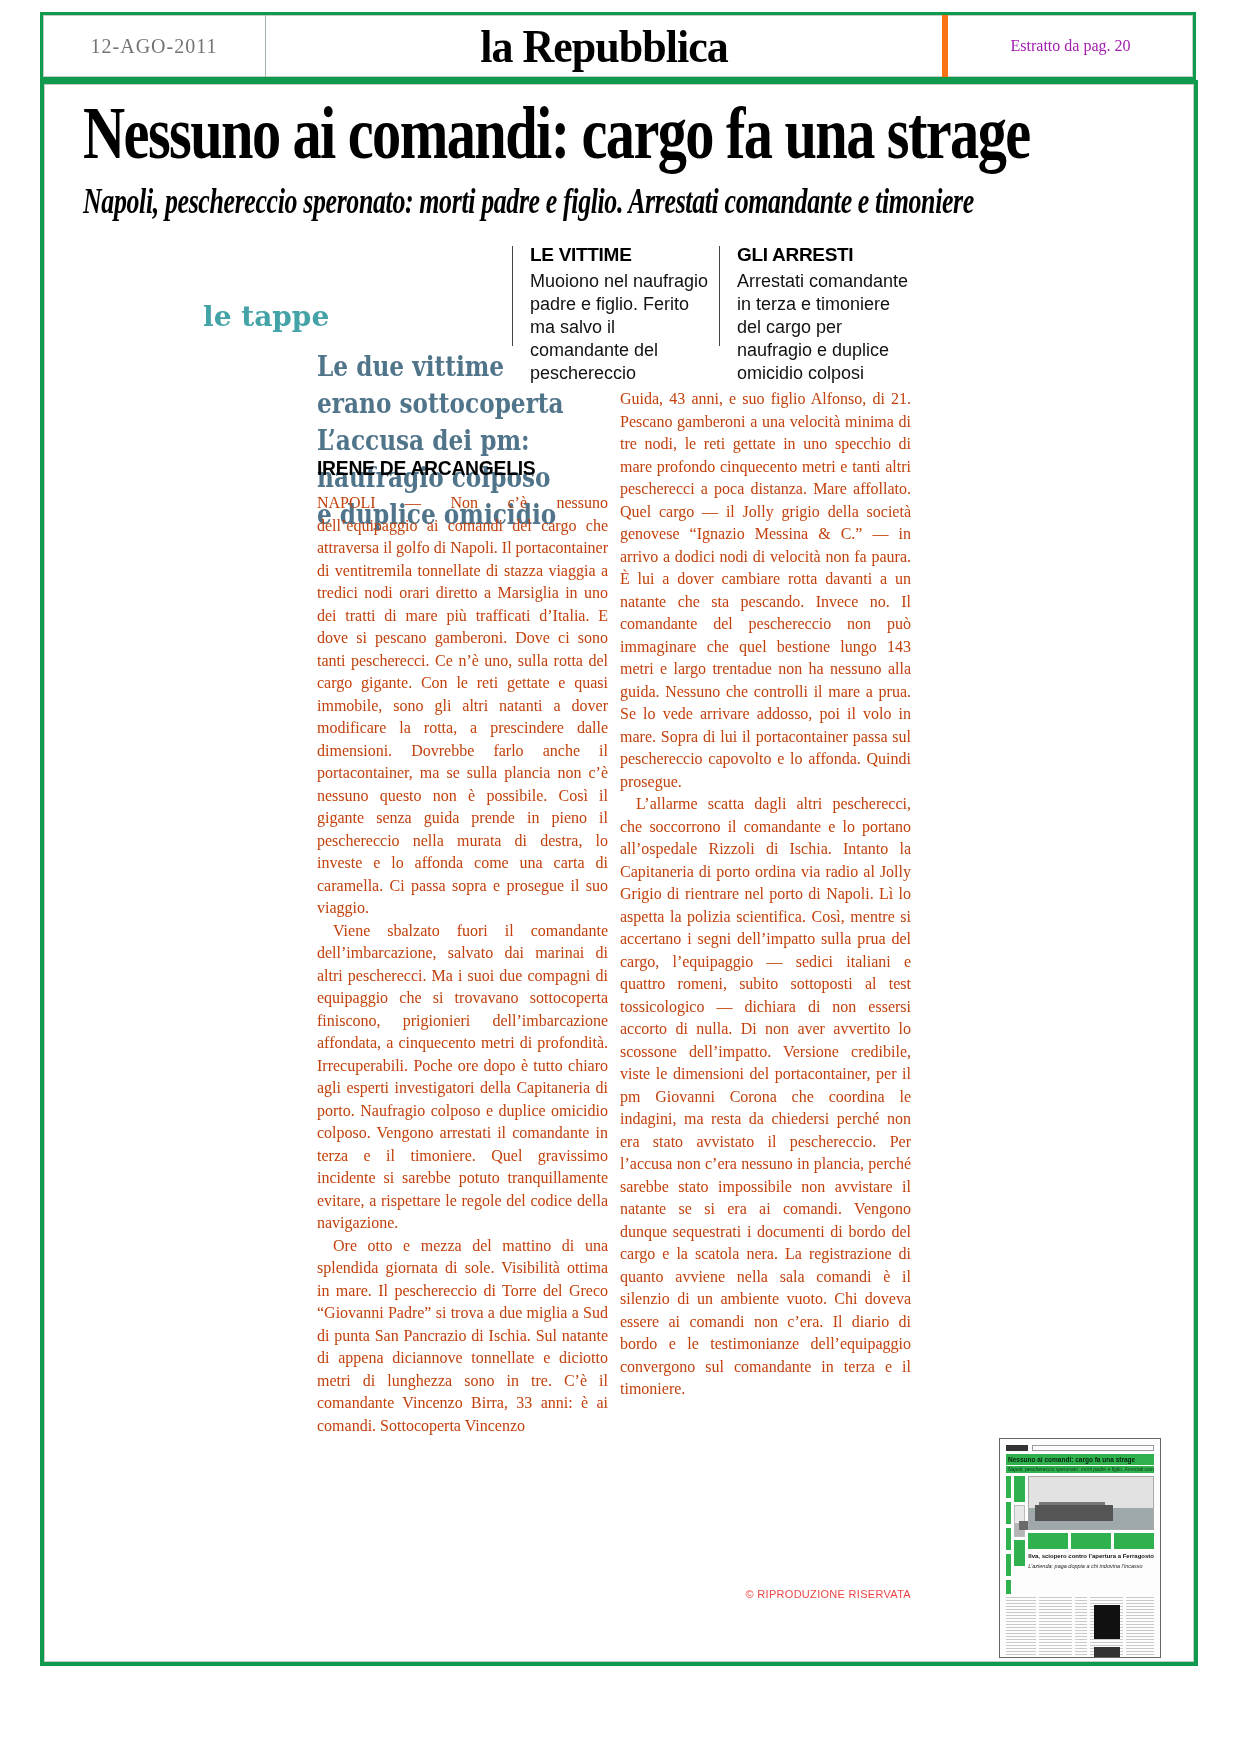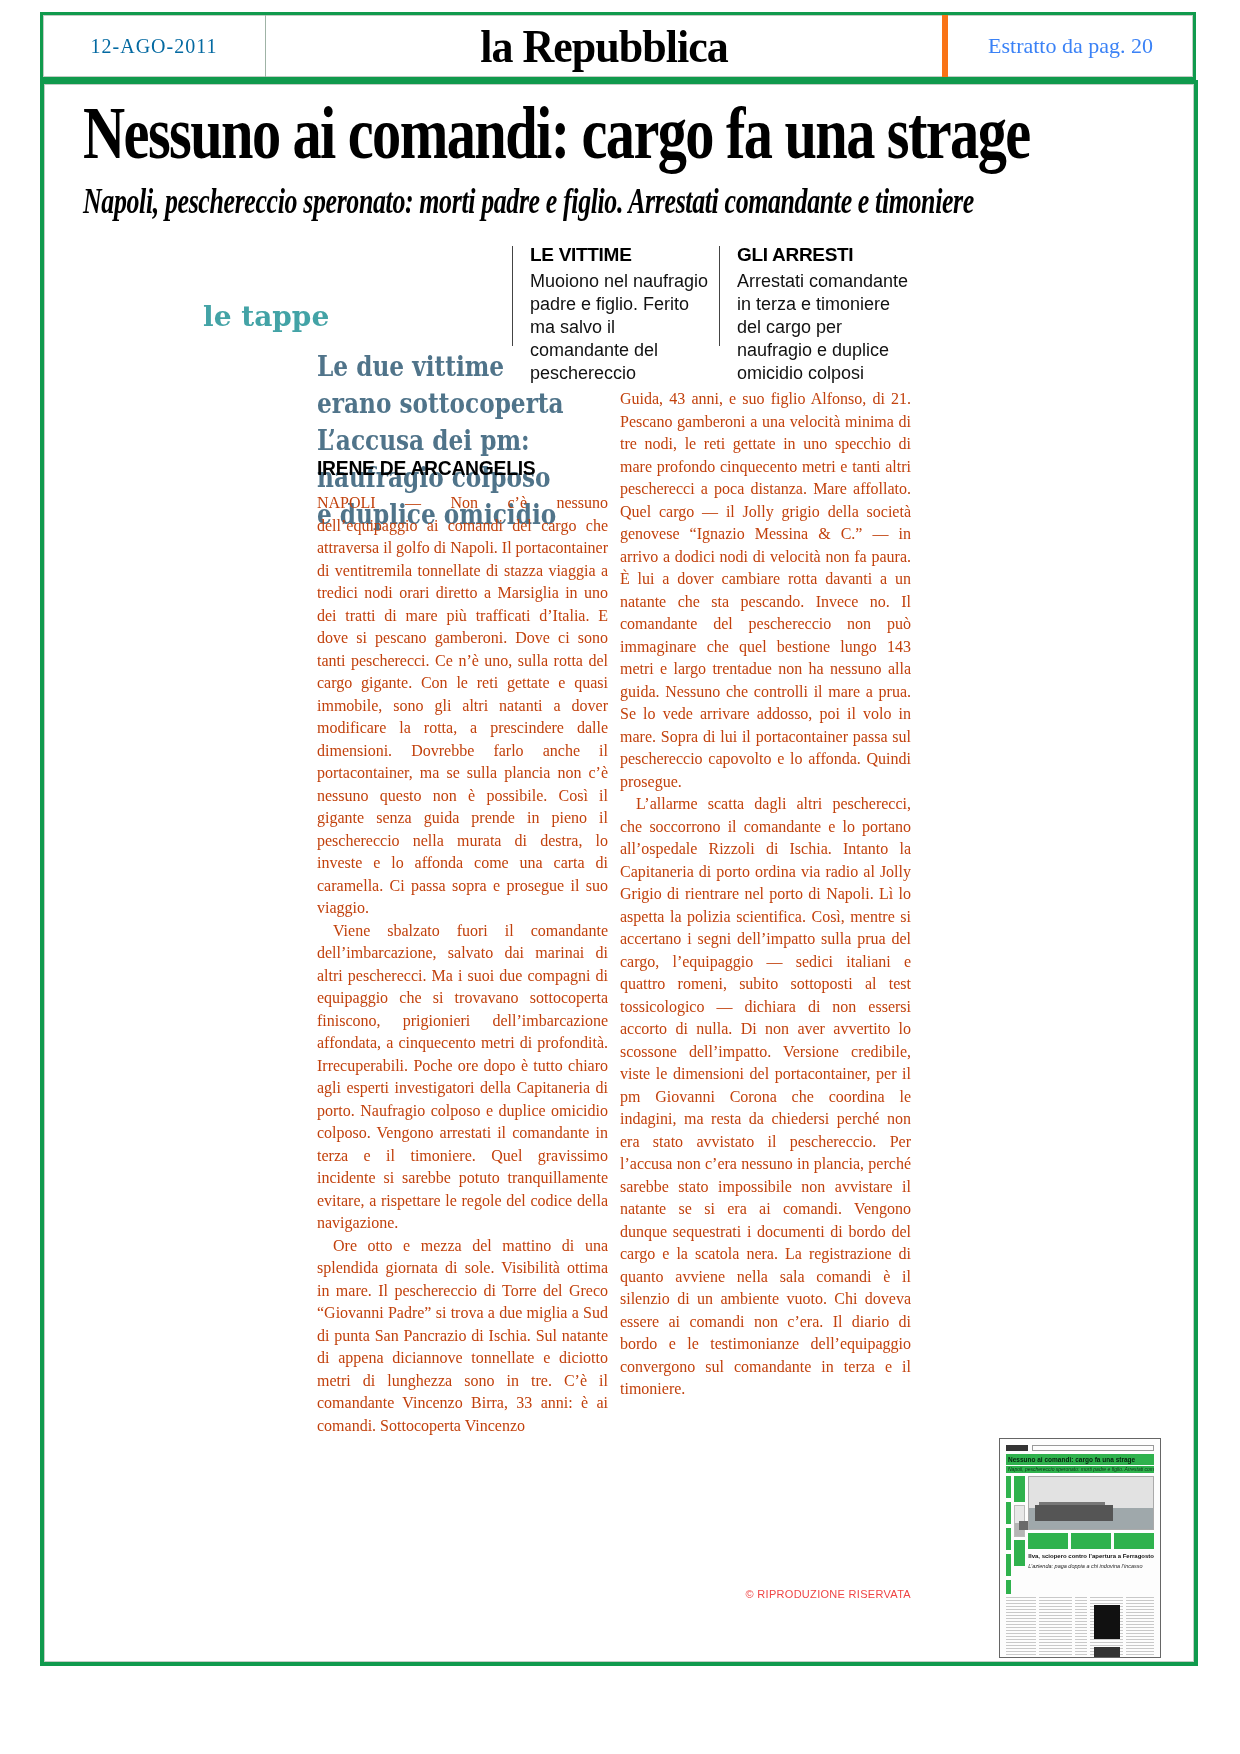--- a/index.html
+++ b/index.html
@@ -4,27 +4,27 @@
 <style>
   html,body{margin:0;padding:0;background:#ffffff;}
   .page{position:relative;width:1240px;height:1754px;background:#ffffff;overflow:hidden;
         font-family:"Liberation Serif", serif;color:#111;}
 
   
   .header-box{position:absolute;left:40px;top:12px;width:1150px;height:62px;
               border:3px solid #109a4d;box-shadow:inset 0 0 0 1px #c2cdc4;
               display:flex;align-items:stretch;background:#fff;}
   .header-cell-date{flex:0 0 222px;display:flex;align-items:center;justify-content:center;
-              font-size:20px;letter-spacing:1px;color:#0369a1;}
+              font-size:20px;letter-spacing:1px;color:#737373;}
   .header-cell-mast{flex:1 1 auto;display:flex;align-items:center;justify-content:center;
               border-left:1px solid #9fb3a6;border-right:6px solid #f97316;}
   .masthead{font-family:"Liberation Serif",serif;font-weight:bold;font-size:44px;
             letter-spacing:-1px;color:#000;transform:scaleY(1.05);}
   .header-cell-extract{flex:0 0 245px;display:flex;align-items:center;justify-content:center;
-            font-size:22px;color:#3b82f6;}
+            font-size:16px;color:#a21caf;}
 
   
   .main-box{position:absolute;left:40px;top:80px;width:1150px;height:1578px;
             border:4px solid #109a4d;box-shadow:inset 0 0 0 1px #c2cdc4;background:#fff;}
 
   .headline{position:absolute;left:83px;top:92px;white-space:nowrap;
             font-family:"Liberation Serif",serif;font-weight:bold;font-size:73px;
             letter-spacing:-2px;transform:scaleX(0.80);transform-origin:0 50%;
             transform-box:border-box;color:#000;}
   .subheadline{position:absolute;left:83px;top:182px;white-space:nowrap;

